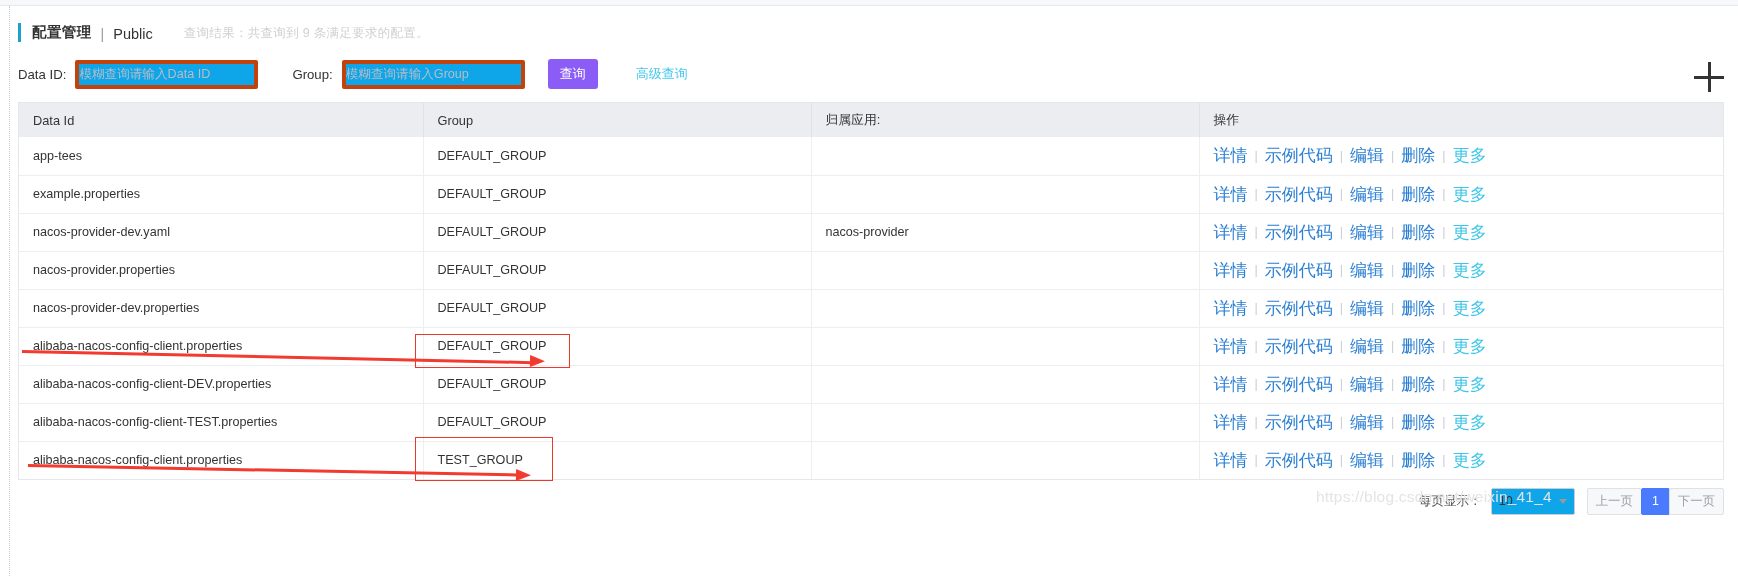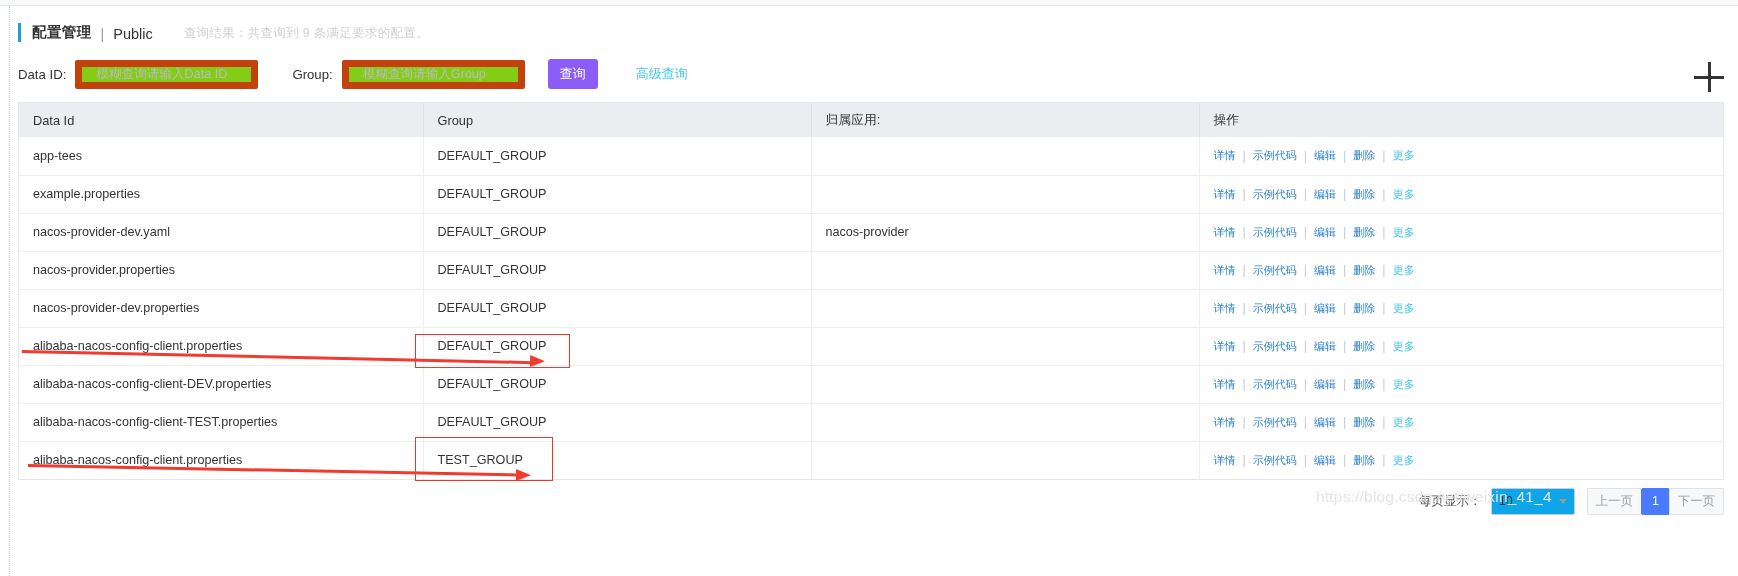--- a/index.html
+++ b/index.html
@@ -49,22 +49,22 @@
 
   
   .search-row {
     position: absolute; left: 18px; top: 59px;
     display: flex; align-items: center; height: 30px;
   }
   .fld-label {
     font-size: 13.2px; color: #333; margin-right: 9px; white-space: nowrap;
   }
   .fld-input {
-    height: 29px; border: 7px solid #c2410c; border-radius: 2px;
-    background: #84cc16; padding: 0 14px;
+    height: 29px; border: 4px solid #c2410c; border-radius: 2px;
+    background: #0ea5e9; padding: 0 0;
     font-size: 12.6px; color: #333;
     font-family: "Liberation Sans", sans-serif;
     outline: none;
   }
   #dataid-input { width: 183px; }
   #group-input  { width: 183px; }
   .fld-input::placeholder { color: #b9bcc4; }
   .gap-lg { width: 34px; }
   .gap-btn { width: 23px; }
   .btn-query {
@@ -121,21 +121,21 @@
     overflow: hidden;
   }
   tbody td:last-child { border-right: none; }
   tbody tr:first-child td { border-top: none; }
   .col-a { width: 404px; }
   .col-b { width: 388px; }
   .col-c { width: 388px; }
   .col-d { width: auto; }
 
   .ops { display: flex; align-items: center; }
-  .op-link { color: #2a7fd4; cursor: pointer; font-size: 11px; }
+  .op-link { color: #2a7fd4; cursor: pointer; font-size: 17px; }
   .op-link.more { color: #3cc6e8; }
   .op-div { color: #c9ccd4; margin: 0 7px; font-size: 12.6px; }
 
   
   .footer {
     position: absolute; right: 14px; top: 487px;
     display: flex; align-items: center; height: 28px;
   }
   .pg-label { font-size: 12.6px; color: #555; margin-right: 9px; }
   .pg-select {

